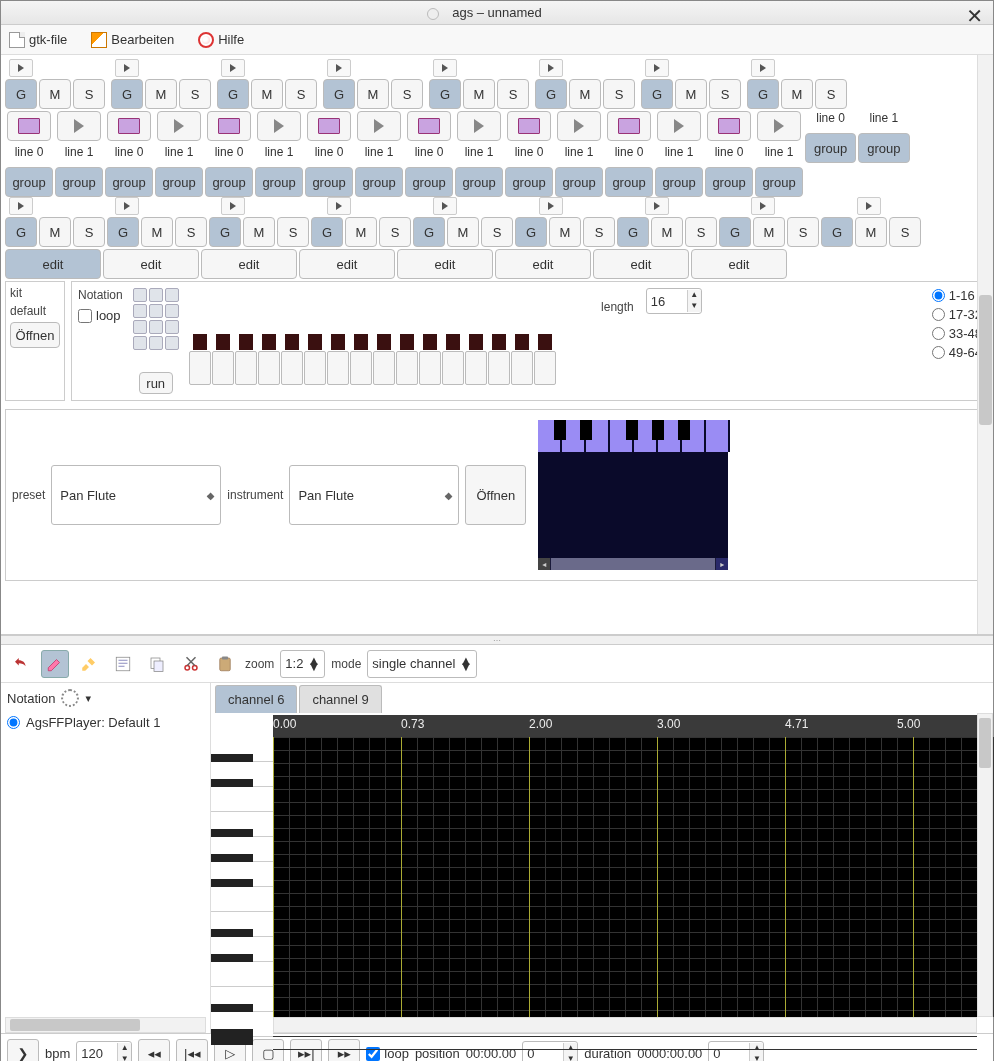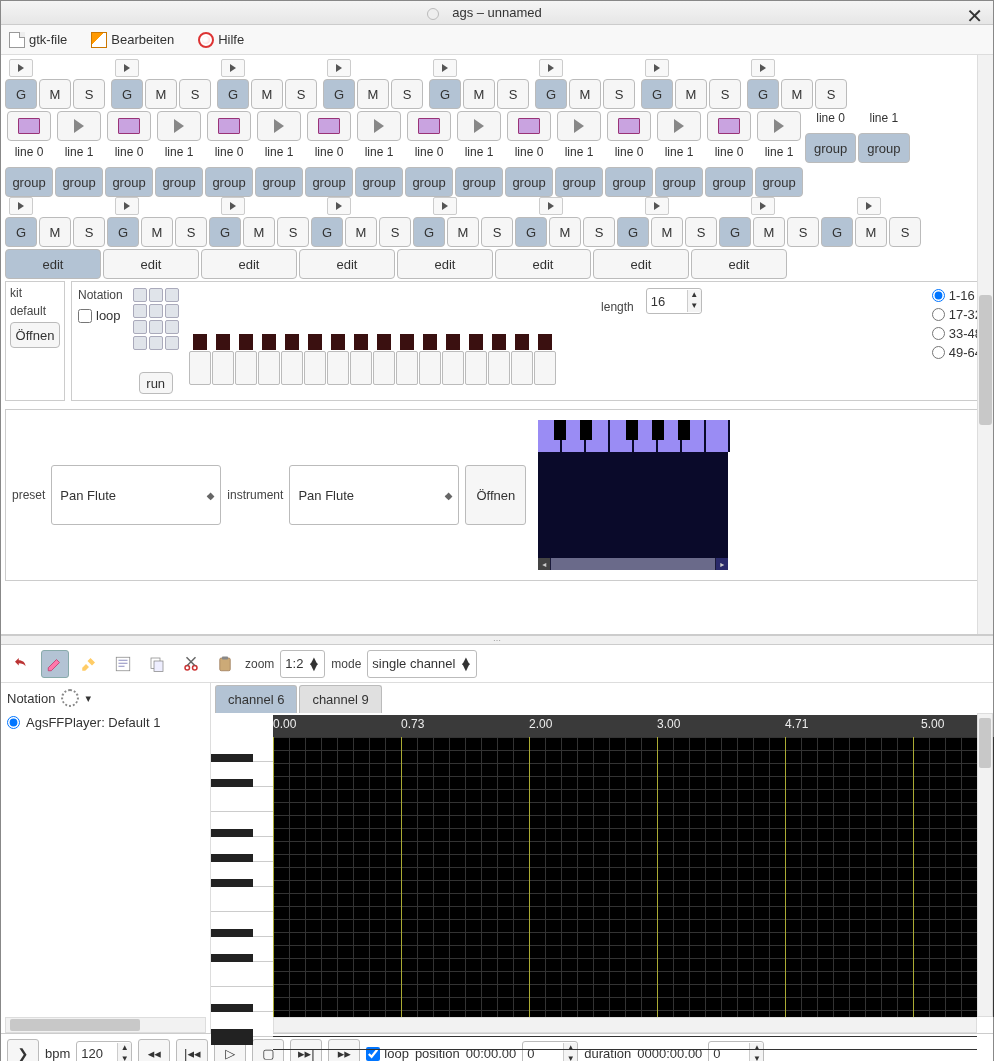--- a/index.html
+++ b/index.html
@@ -525,21 +525,21 @@
         <div class="tab active"><span>channel 6</span></div>
         <div class="tab"><span>channel 9</span></div>
       </div>
       <div class="editor">
         <div class="ruler">
           <span class="tick" style="left:0">0.00</span>
           <span class="tick" style="left:128px">0.73</span>
           <span class="tick" style="left:256px">2.00</span>
           <span class="tick" style="left:384px">3.00</span>
           <span class="tick" style="left:512px">4.71</span>
-          <span class="tick" style="left:648px">5.00</span>
+          <span class="tick" style="left:624px">5.00</span>
         </div>
         <div class="pkeys" id="pkeys">
             <div class="wkey"></div>
             <div class="bkey" style="top: 17px;"></div>
             <div class="wkey"></div>
             <div class="bkey" style="top: 42px;"></div>
             <div class="wkey"></div>
             <div class="wkey"></div>
             <div class="bkey" style="top: 92px;"></div>
             <div class="wkey"></div>

